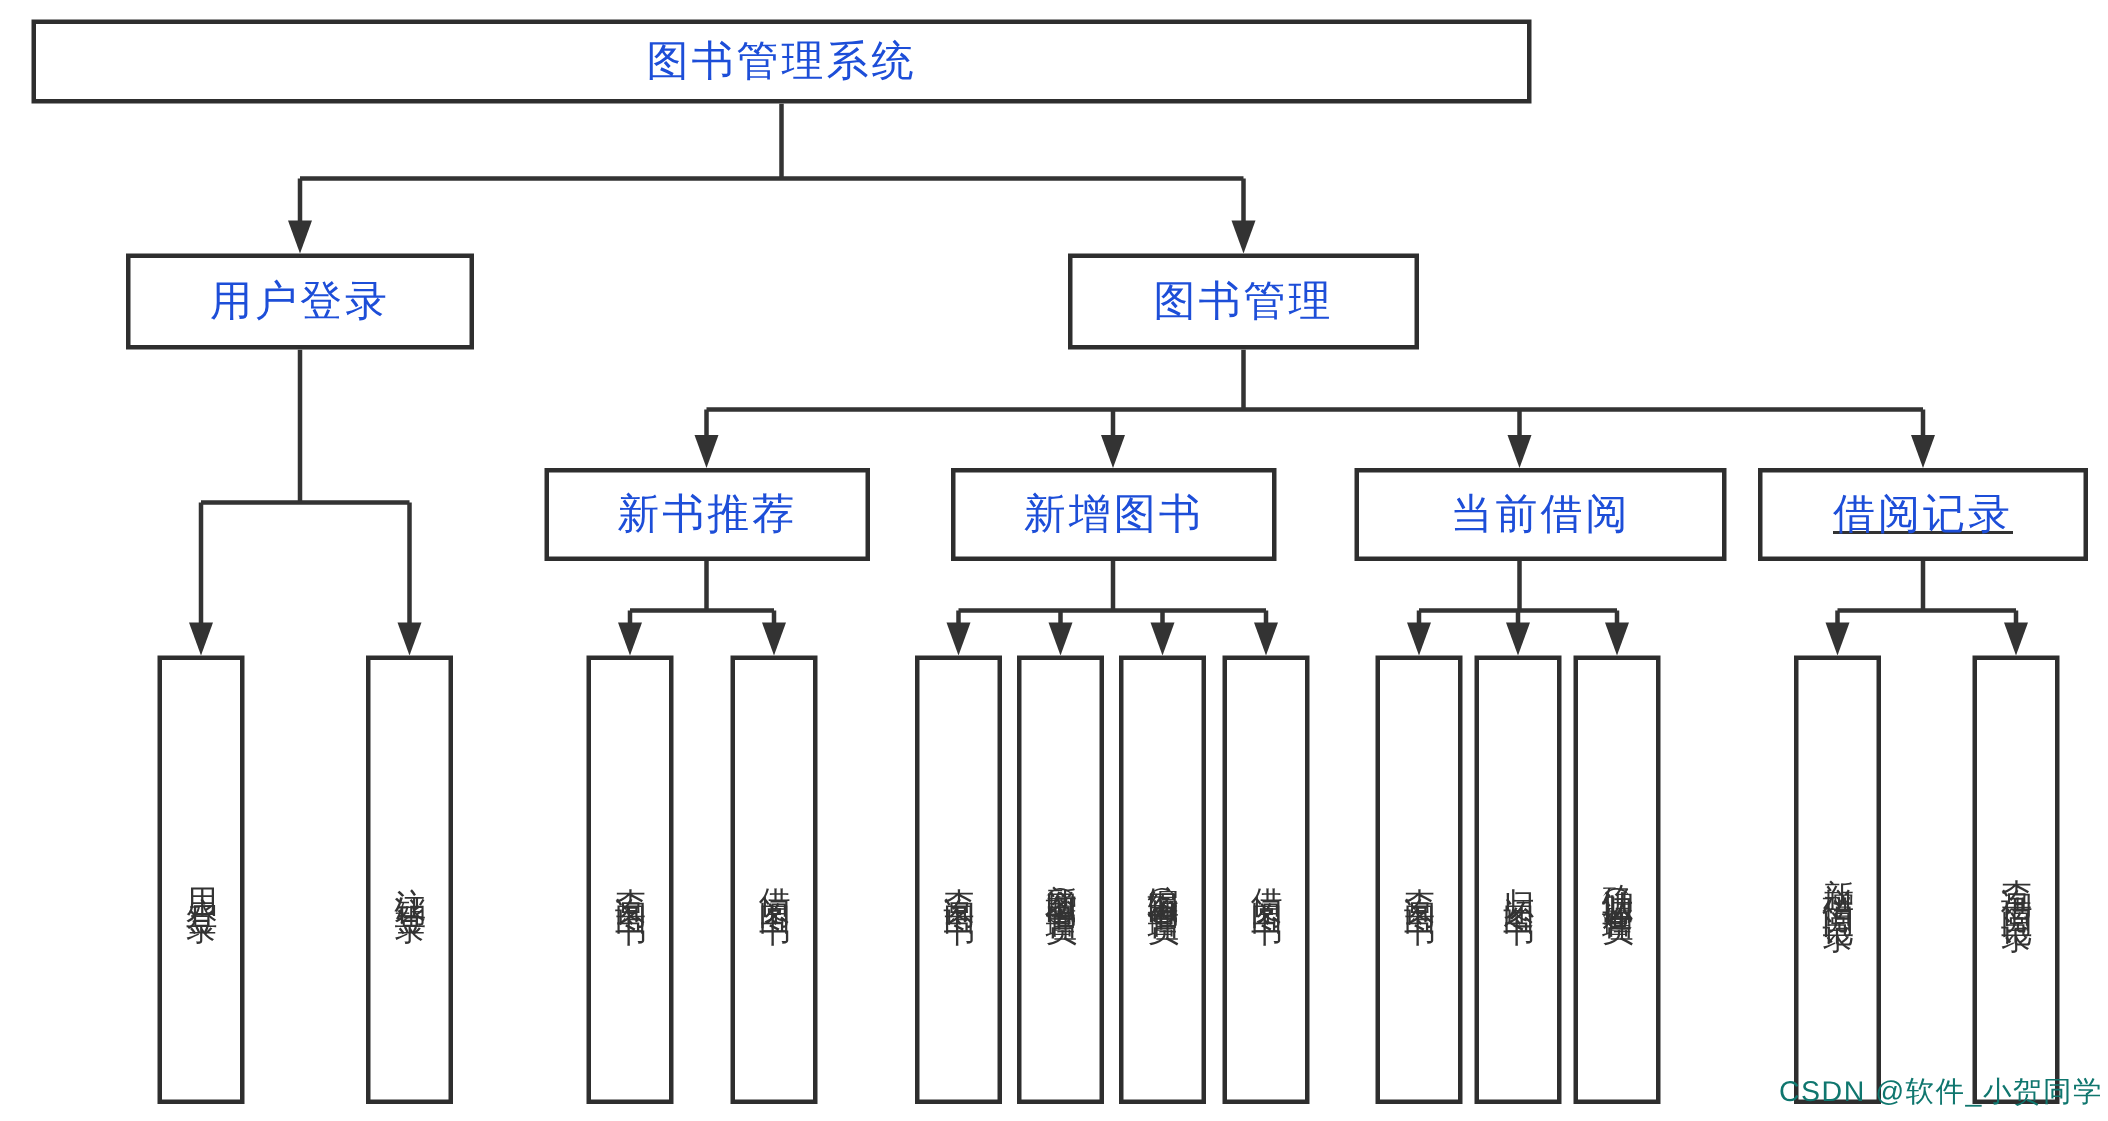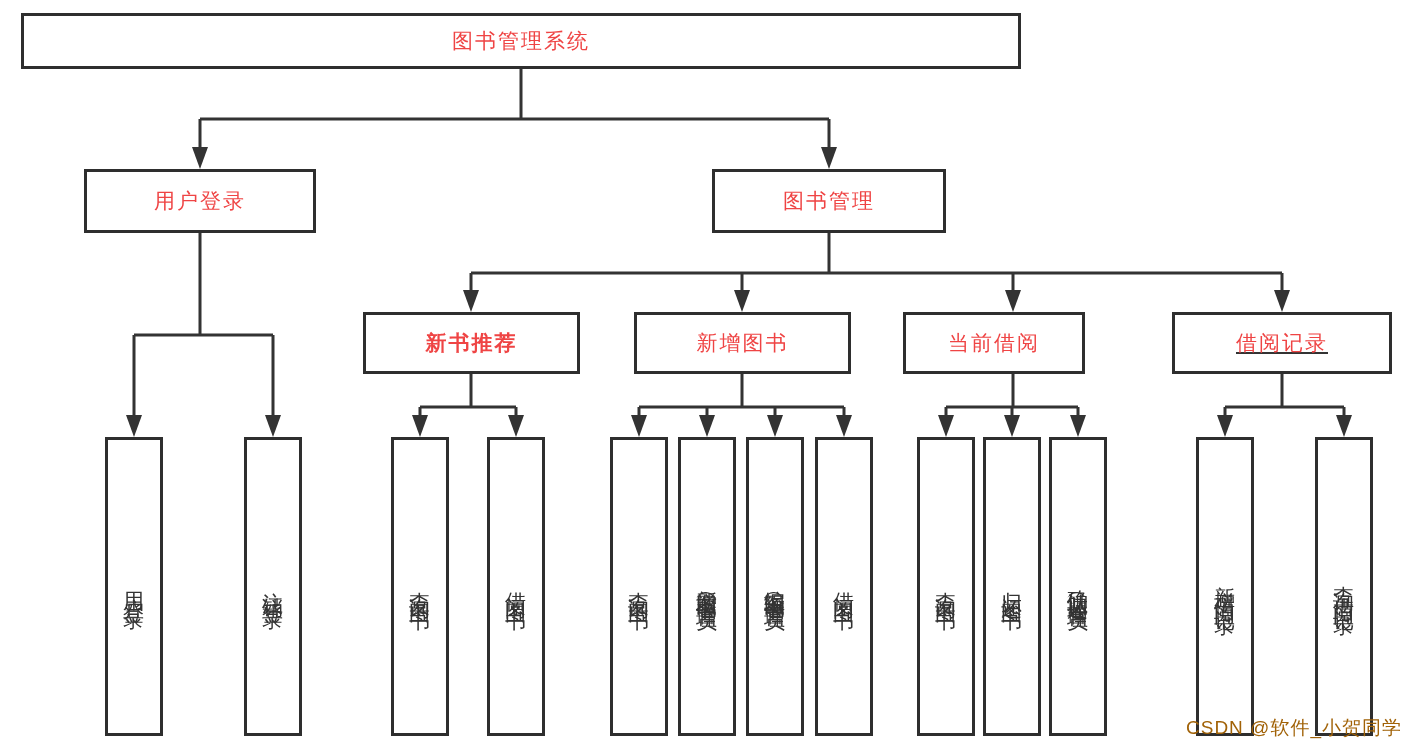--- a/index.html
+++ b/index.html
@@ -14,40 +14,40 @@
     position: absolute;
     background: #ffffff;
     border: 3px solid #2e2e2e;
     display: flex;
     align-items: center;
     justify-content: center;
     z-index: 2;
     color: #333333;
   }
   .h-label {
-    font-size: 21px;
+    font-size: 28px;
     letter-spacing: 2px;
-    color: #ef4444;
+    color: #1d4ed8;
     white-space: nowrap;
   }
   .vbox .v-label {
     writing-mode: vertical-rl;
     font-size: 21px;
     letter-spacing: 6px;
     line-height: 1;
     color: #333333;
     max-height: 288px;
   }
   .vbox.long .v-label { letter-spacing: 3px; }
   .watermark {
     position: absolute;
     left: 1186px;
     top: 715px;
     font-size: 19px;
-    color: #a16207;
+    color: #0f766e;
     letter-spacing: 1px;
     z-index: 3;
     white-space: nowrap;
   }
 </style>
 </head>
 <body>
 
 <div class="canvas">
 
@@ -95,27 +95,27 @@
     <span class="h-label">图书管理系统</span>
   </div>
 
   <div class="box" style="left:84px; top:169px; width:232px; height:64px;">
     <span class="h-label">用户登录</span>
   </div>
   <div class="box" style="left:712px; top:169px; width:234px; height:64px;text-align:right;">
     <span class="h-label">图书管理</span>
   </div>
 
-  <div class="box" style="left:363px; top:312px; width:217px; height:62px;font-weight:bold;">
+  <div class="box" style="left:363px; top:312px; width:217px; height:62px;">
     <span class="h-label">新书推荐</span>
   </div>
   <div class="box" style="left:634px; top:312px; width:217px; height:62px;">
     <span class="h-label">新增图书</span>
   </div>
-  <div class="box" style="left:903px; top:312px; width:182px; height:62px;">
+  <div class="box" style="left:903px; top:312px; width:248px; height:62px;">
     <span class="h-label">当前借阅</span>
   </div>
   <div class="box" style="left:1172px; top:312px; width:220px; height:62px;text-decoration:underline;">
     <span class="h-label">借阅记录</span>
   </div>
 
   <div class="box vbox" style="left:105px; top:437px; width:58px; height:299px;">
     <span class="v-label">用户登录</span>
   </div>
   <div class="box vbox" style="left:244px; top:437px; width:58px; height:299px;">

